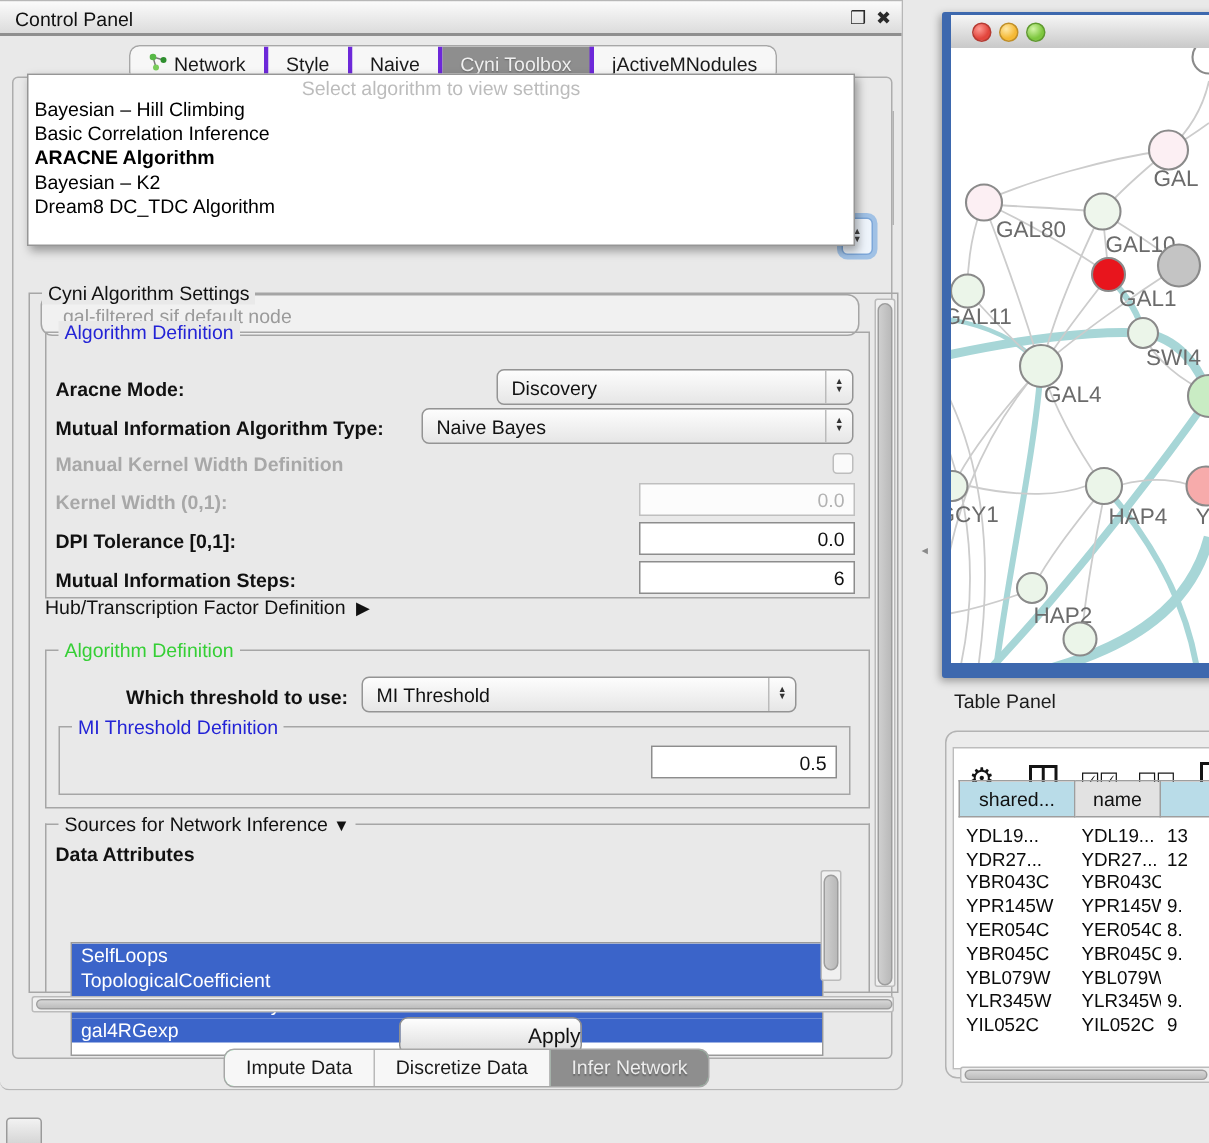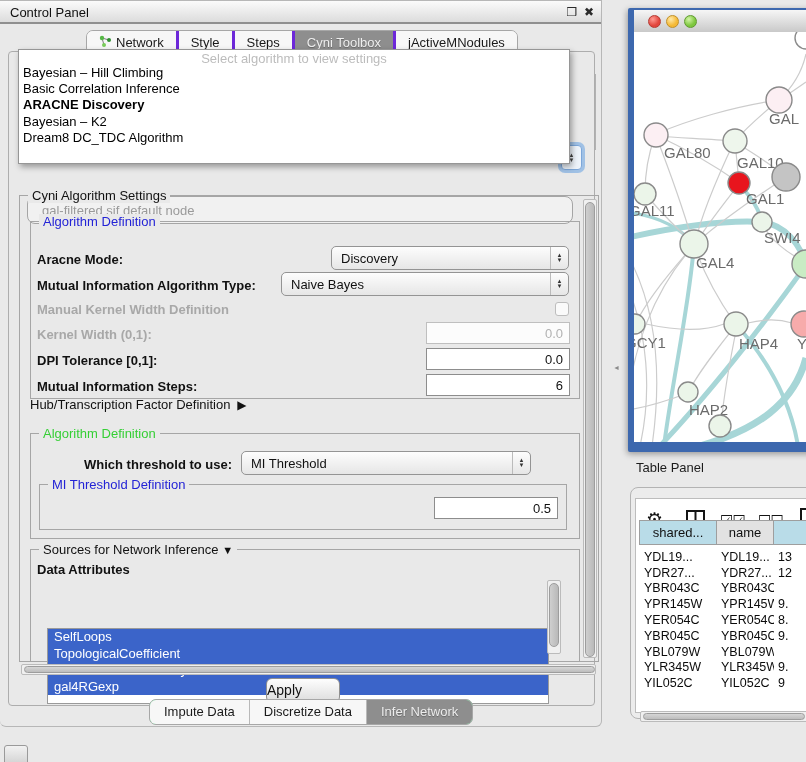--- a/index.html
+++ b/index.html
@@ -57,21 +57,21 @@
   
   .vscroll{position:absolute;width:14px;background:#f0f0f0;border:1px solid #bbb;box-sizing:border-box;border-radius:2px;}
   .vthumb{position:absolute;left:1px;right:1px;background:linear-gradient(90deg,#cfcfcf,#b9b9b9);border:1px solid #9d9d9d;border-radius:6px;}
   .hscroll{position:absolute;height:11px;background:#f0f0f0;border:1px solid #bbb;box-sizing:border-box;border-radius:2px;}
   .hthumb{position:absolute;top:1px;bottom:1px;background:linear-gradient(#d6d6d6,#bdbdbd);border:1px solid #9d9d9d;border-radius:6px;}
 
   
   #attr-list{position:absolute;background:#fff;border:1px solid #9a9a9a;overflow:hidden;margin-top:48px;}
   .attr-item{height:16.5px;line-height:16.5px;background:#3b64c9;color:#fff;font-size:13px;padding-left:6px;}
 
-  #apply-btn{position:absolute;width:72px;height:23px;background:linear-gradient(#fefefe,#dcdcdc);border:1px solid #909090;border-radius:6px;font-size:14px;color:#111;text-align:left;line-height:22px;cursor:default;}
+  #apply-btn{position:absolute;width:72px;height:23px;background:linear-gradient(#fefefe,#dcdcdc);border:1px solid #909090;border-radius:6px;font-size:14px;color:#111;text-align:right;line-height:22px;cursor:default;padding-left:48px;}
 
   
   #bottom-tab-bar{position:absolute;display:flex;height:24px;border:1px solid #a7a7a7;border-radius:7px;overflow:hidden;background:#86efac;}
   #bottom-tab-bar .tab{padding:0 14px;line-height:23px;font-size:13px;border-right:1px solid #b9b9b9;background:#f7f7f7;color:#1a1a1a;cursor:default;}
   #bottom-tab-bar .tab:last-child{border-right:none;}
   #bottom-tab-bar .tab.selected{background:#8e8e8e;color:#ededed;text-shadow:0 1px 1px #666;}
 
   
   #divider-handle{left:613px;top:364px;font-size:7px;color:#8a8a8a;}
   #mini-icon{left:4px;top:745px;width:22px;height:20px;border:1px solid #9a9a9a;border-radius:3px;background:linear-gradient(#f2f2f2,#cfcfcf);}
@@ -126,21 +126,21 @@
               <circle cx="3" cy="3" r="2.2" fill="#57b847"></circle>
               <circle cx="10" cy="5" r="2" fill="#2f8f2f"></circle>
               <circle cx="5" cy="10" r="2" fill="#79cc5a"></circle>
             </svg></span>
           <span>Network</span>
         </div>
         <div class="tab">
           <span>Style</span>
         </div>
         <div class="tab">
-          <span>Steps</span>
+          <span>Naive</span>
         </div>
         <div class="tab selected">
           <span>Cyni Toolbox</span>
         </div>
         <div class="tab">
           <span>jActiveMNodules</span>
         </div>
       </div>
 
     <div class="abs" id="cp-content">
@@ -234,21 +234,21 @@
         <div class="tab">Impute Data</div>
         <div class="tab">Discretize Data</div>
         <div class="tab selected">Infer Network</div>
       </div>
   </section>
 
   <div class="abs" id="algo-popup">
     <div id="algo-popup-header">Select algorithm to view settings</div>
   <div class="popup-item">Bayesian – Hill Climbing</div>
       <div class="popup-item">Basic Correlation Inference</div>
-      <div class="popup-item bold">ARACNE Discovery</div>
+      <div class="popup-item bold">ARACNE Algorithm</div>
       <div class="popup-item">Bayesian – K2</div>
       <div class="popup-item">Dream8 DC_TDC Algorithm</div>
     </div>
 
   <span class="abs" id="divider-handle">◄</span>
   <div class="abs" id="mini-icon"></div>
 
   <section class="abs" id="network-window">
     <div class="abs" id="net-titlebar">
       <span class="traffic" id="tl-red"></span>

